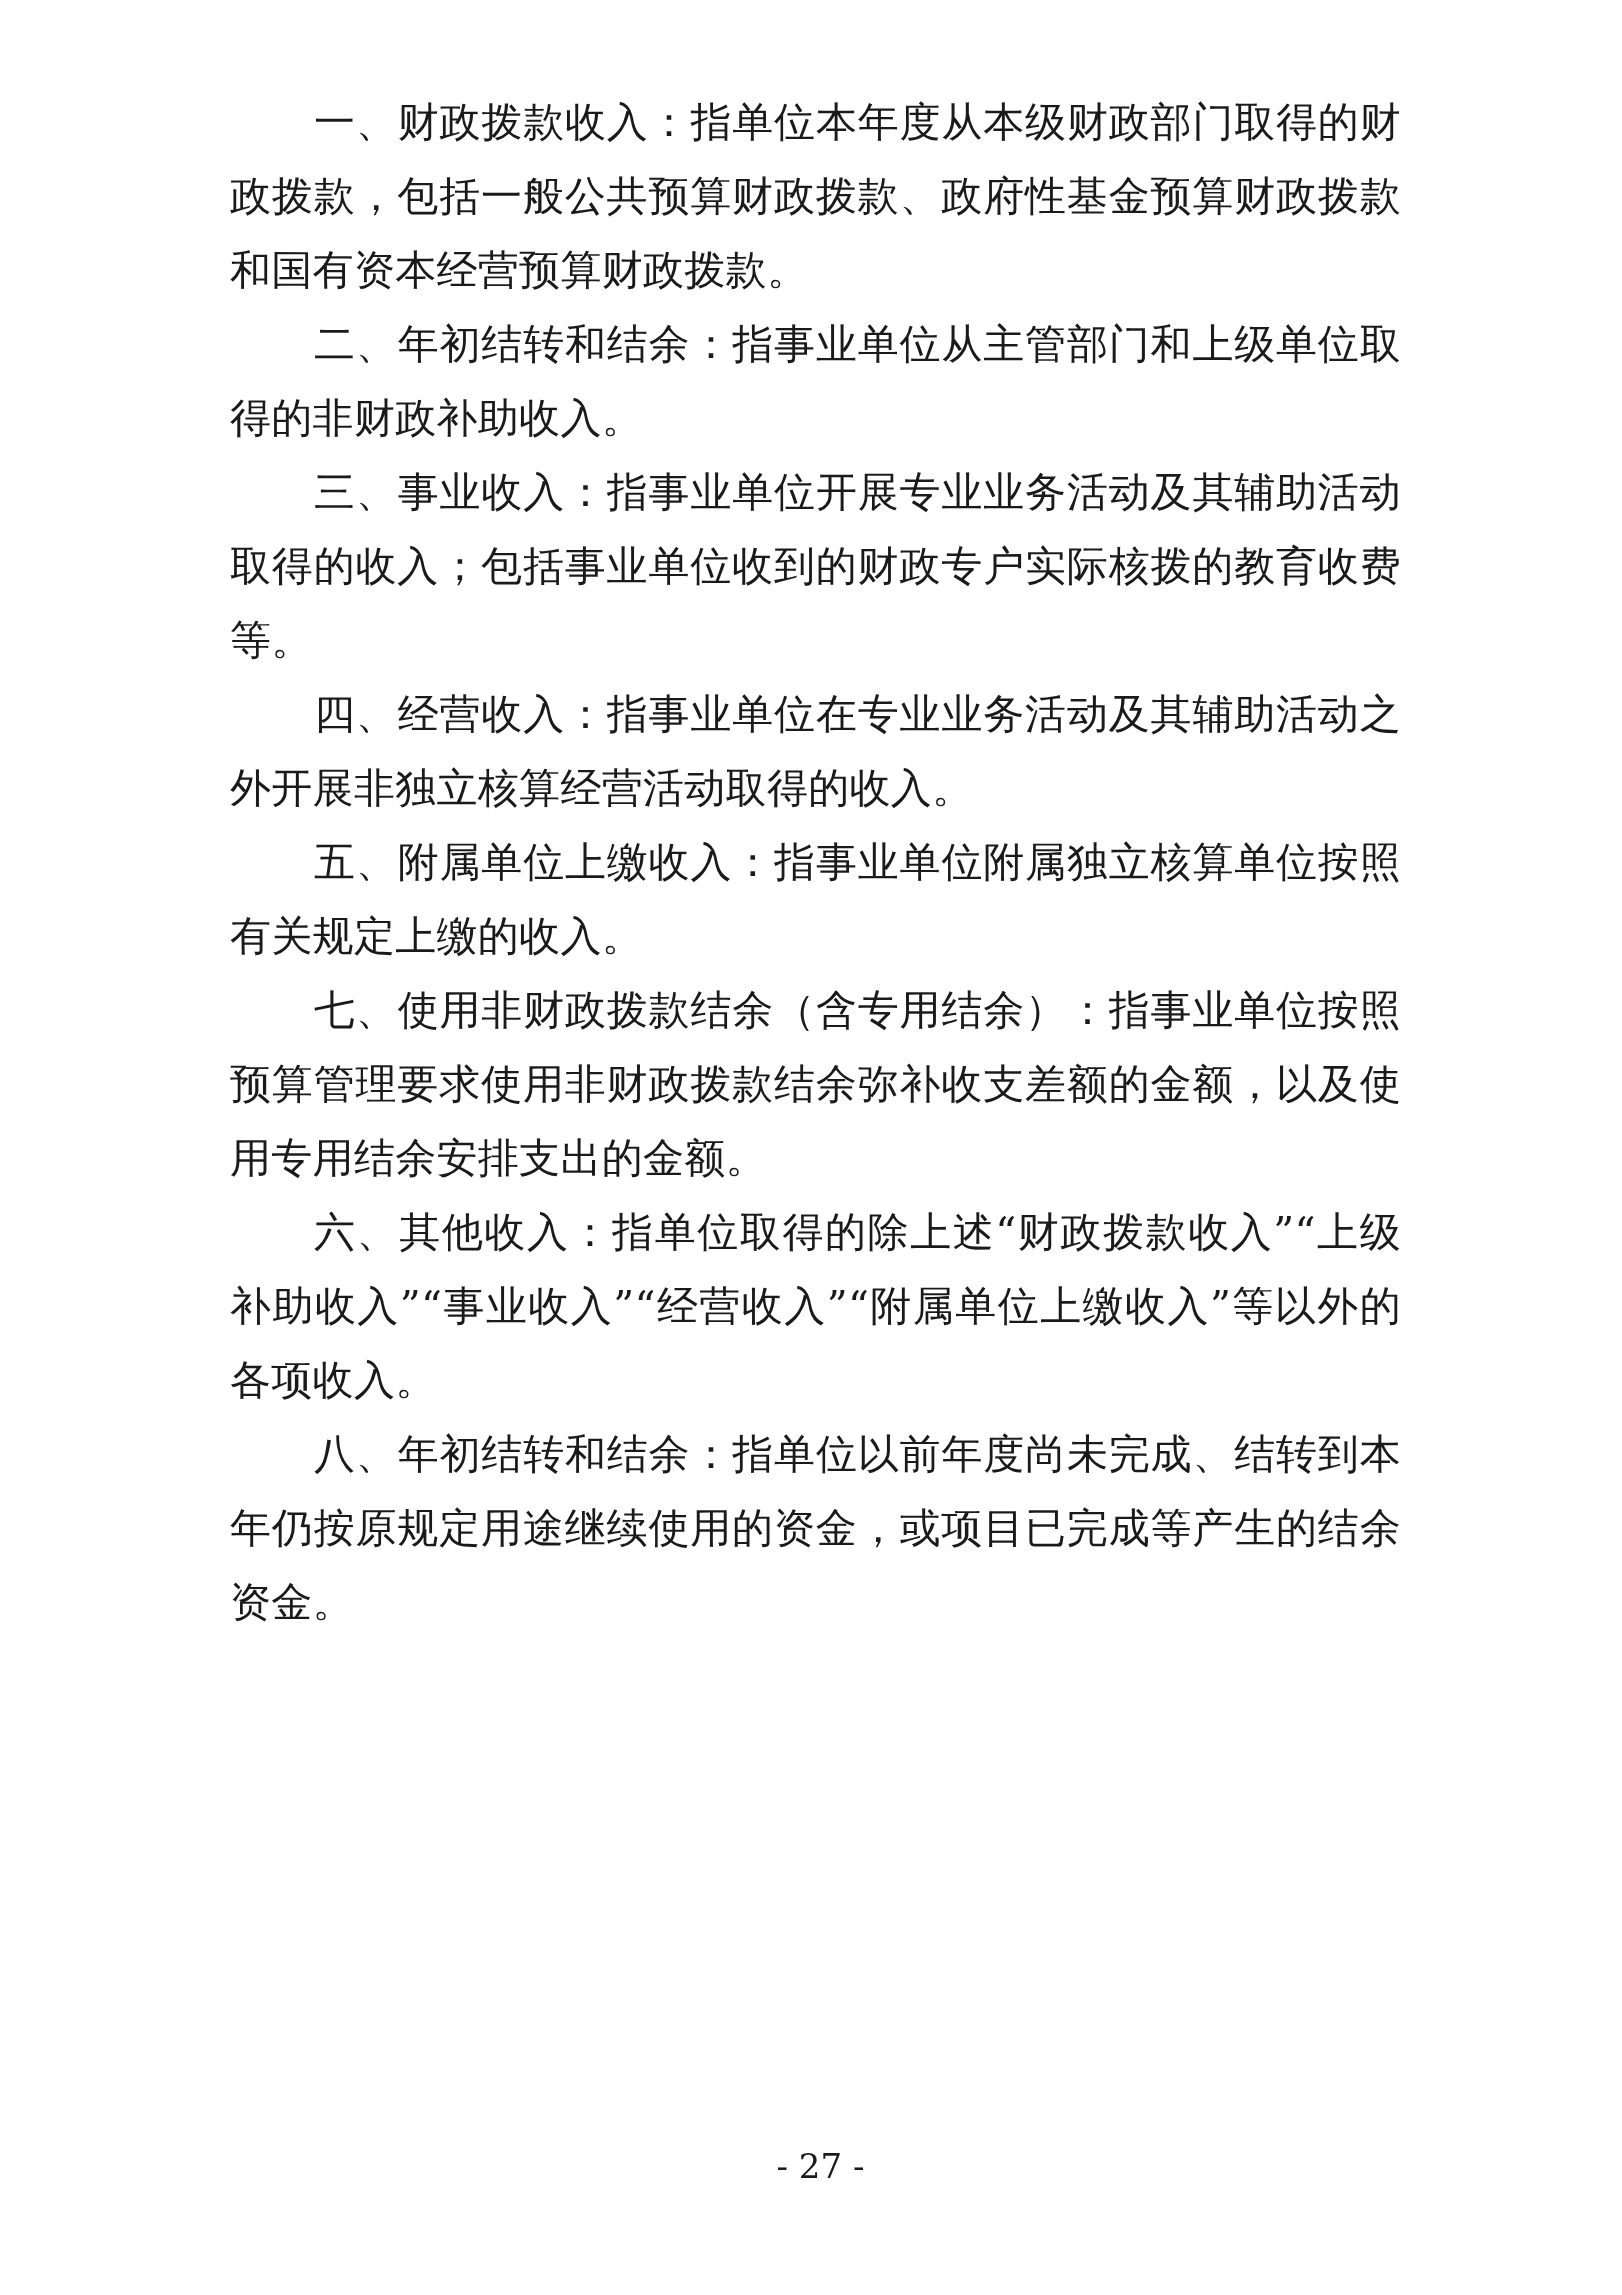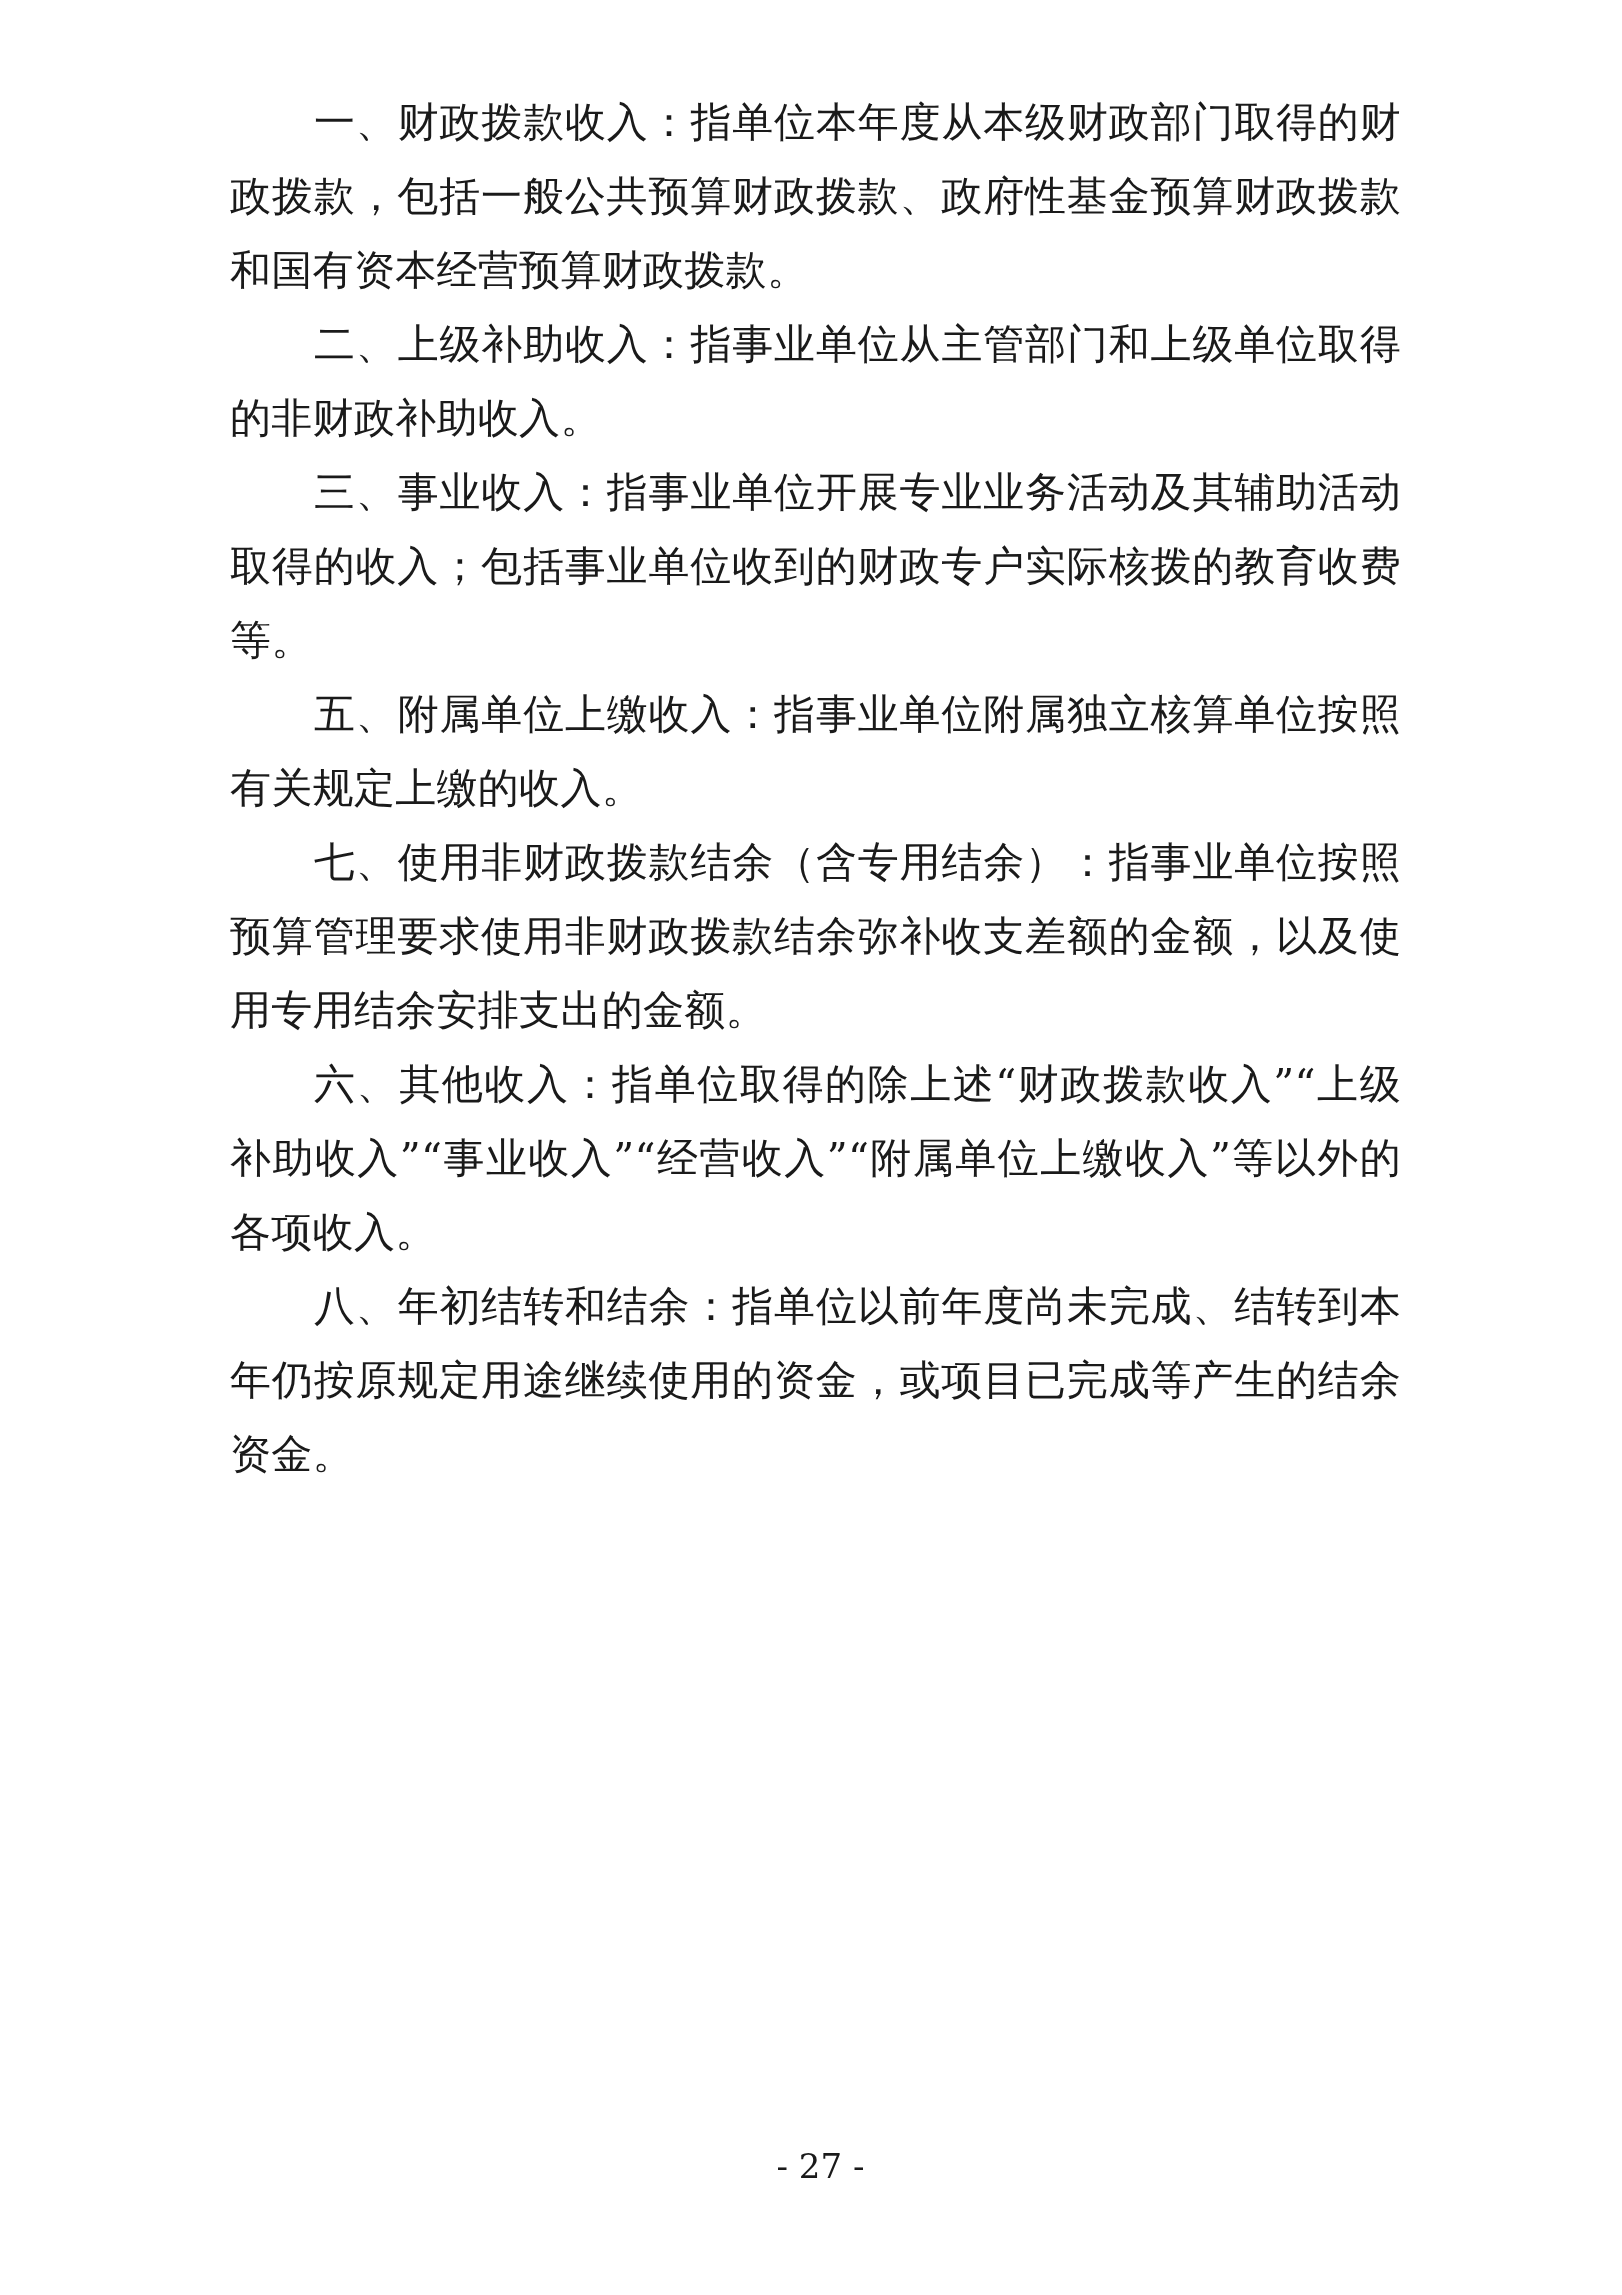--- a/index.html
+++ b/index.html
@@ -50,22 +50,23 @@
     color: #1a1a1a;
     margin-left: 9px;
   }
 </style>
 </head>
 <body>
 
 <div class="page">
   <div class="content">
     <p class="para">一、财政拨款收入：指单位本年度从本级财政部门取得的财政拨款，包括一般公共预算财政拨款、政府性基金预算财政拨款和国有资本经营预算财政拨款。</p>
-    <p class="para">二、上级补助收入：指事业单位从主管部门和上级单位取得的非财政补助收入。</p>
+    <p class="para">二、年初结转和结余：指事业单位从主管部门和上级单位取得的非财政补助收入。</p>
     <p class="para">三、事业收入：指事业单位开展专业业务活动及其辅助活动取得的收入；包括事业单位收到的财政专户实际核拨的教育收费等。</p>
+    <p class="para">四、经营收入：指事业单位在专业业务活动及其辅助活动之外开展非独立核算经营活动取得的收入。</p>
     <p class="para">五、附属单位上缴收入：指事业单位附属独立核算单位按照有关规定上缴的收入。</p>
     <p class="para">七、使用非财政拨款结余（含专用结余）：指事业单位按照预算管理要求使用非财政拨款结余弥补收支差额的金额，以及使用专用结余安排支出的金额。</p>
     <p class="para">六、其他收入：指单位取得的除上述“财政拨款收入”“上级补助收入”“事业收入”“经营收入”“附属单位上缴收入”等以外的各项收入。</p>
     <p class="para">八、年初结转和结余：指单位以前年度尚未完成、结转到本年仍按原规定用途继续使用的资金，或项目已完成等产生的结余资金。</p>
   </div>
   <div class="footer">- 27 -</div>
 </div>
 
 
 </body></html>

